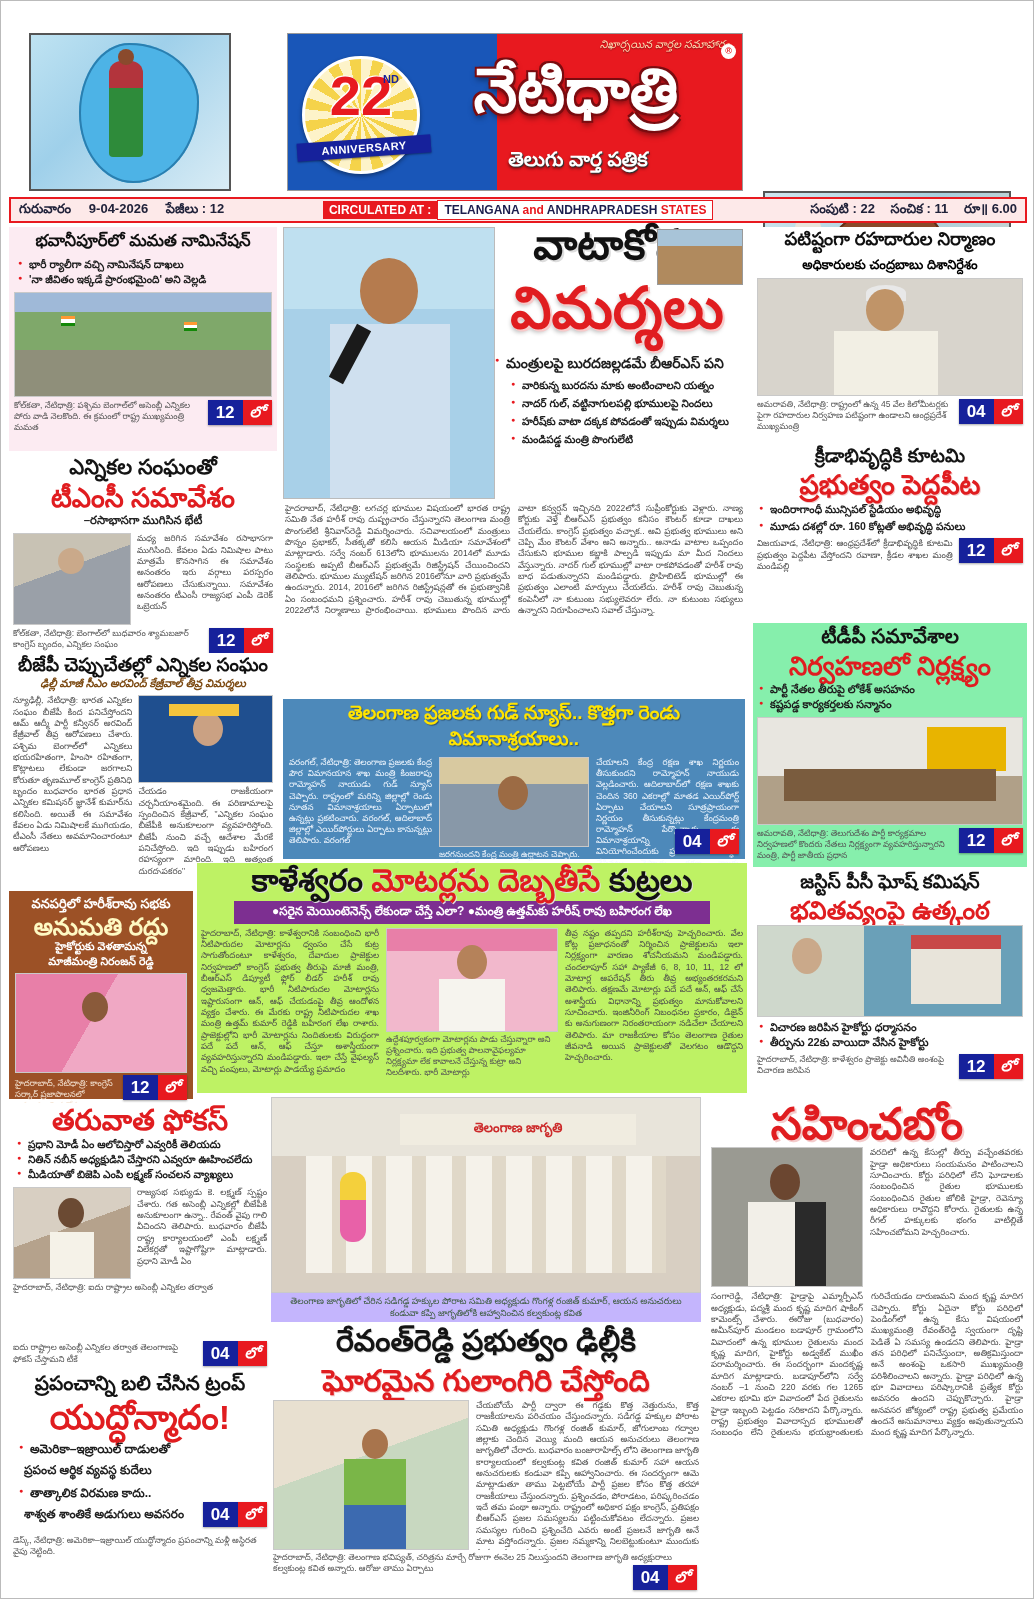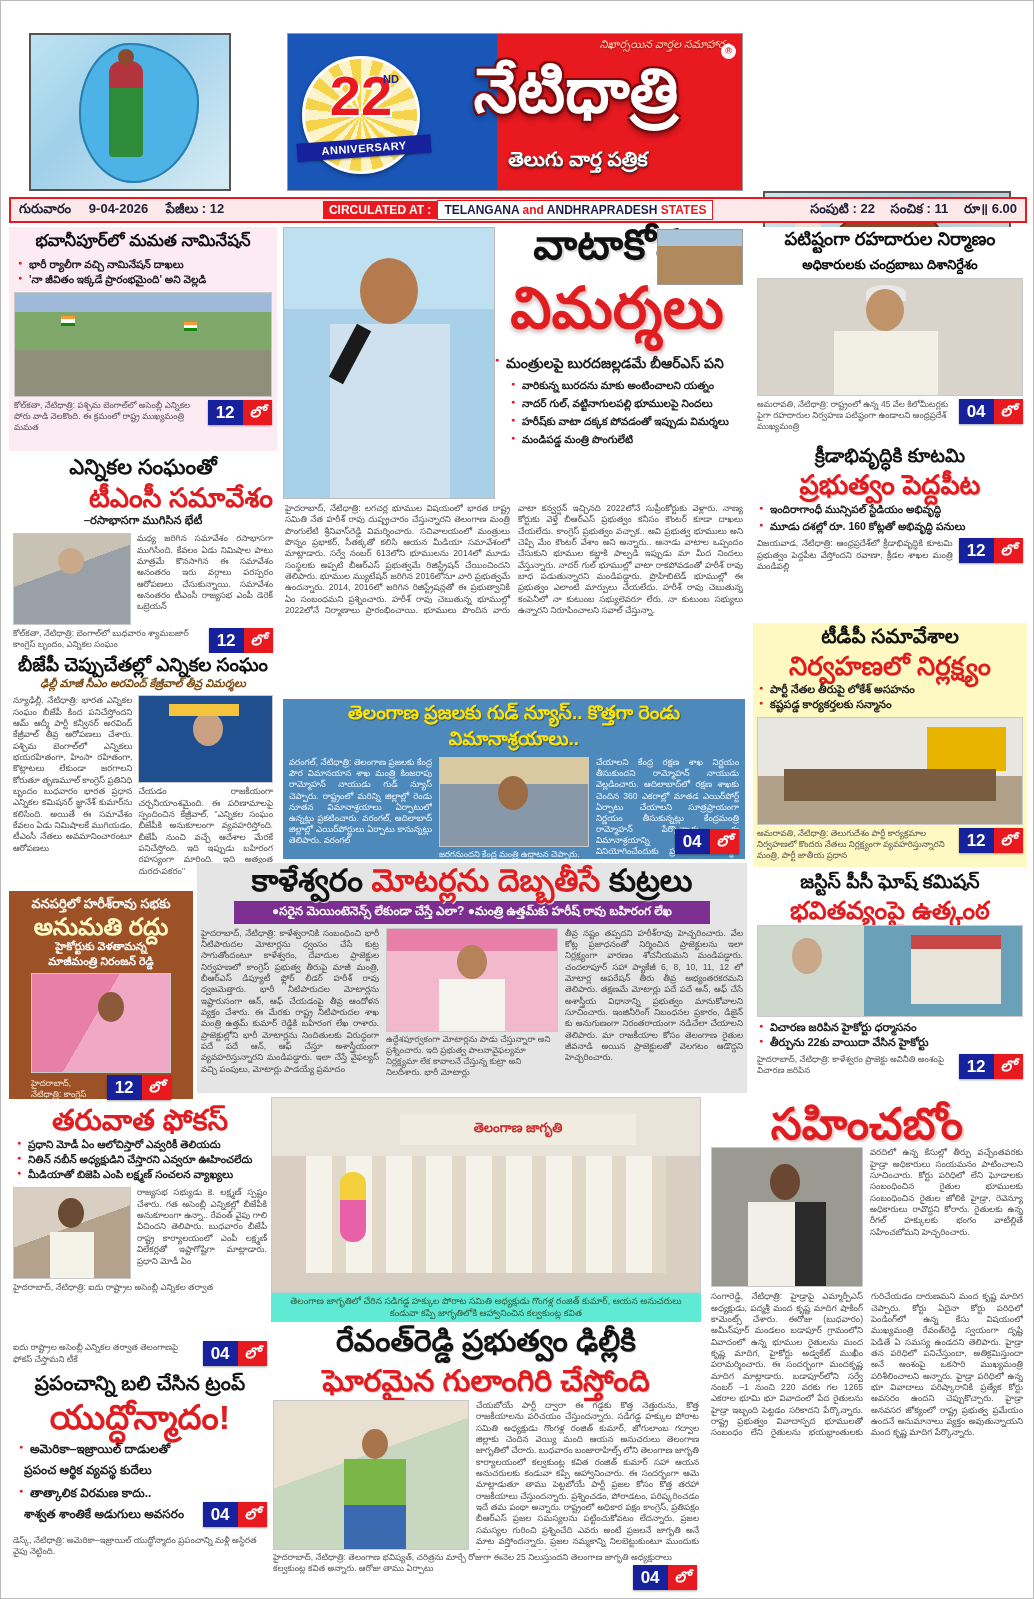--- a/index.html
+++ b/index.html
@@ -79,39 +79,39 @@
   .a-mamata .bullets { margin:4px 2px 4px 4px; font-size:10.5px; }
   .ph-rally { width:100%; height:105px;
      background:linear-gradient(180deg,#9fb9d8 0 18%,#7fa86a 18% 55%,#8f8f7a 55% 100%); }
   .ph-rally .flag1{position:absolute;left:18%;top:22%;width:14px;height:10px;background:linear-gradient(180deg,#ff9933 0 33%,#fff 33% 66%,#138808 66% 100%);}
   .ph-rally .flag2{position:absolute;left:66%;top:28%;width:13px;height:9px;background:linear-gradient(180deg,#ff9933 0 33%,#fff 33% 66%,#138808 66% 100%);}
   .cap-row { display:flex; gap:5px; margin-top:3px; align-items:flex-start; }
   .cap-row .caption { flex:1; }
 
   .a-tmc { left:8px; top:452px; width:268px; height:198px; padding:2px 4px; position:absolute; background:#fff; }
   .a-tmc .kicker { font-size:21px; text-align:center; }
-  .a-tmc .red-head { font-size:27px; text-align:right; line-height:1.05; }
+  .a-tmc .red-head { font-size:27px; text-align:center; line-height:1.05; }
   .a-tmc .sub { font-size:11.5px; font-weight:800; text-align:center; color:#242424; margin:2px 0 3px; }
   .tmc-row { display:flex; gap:6px; }
   .ph-okane { width:118px; height:92px; flex:none;
      background:linear-gradient(160deg,#c8c2b4 0 40%,#9aa0a8 40% 100%); }
   .ph-okane .head { left:44px; top:14px; width:26px; height:26px; background:#caa98a; }
   .tmc-right { flex:1; }
 
   .a-ec { left:8px; top:652px; width:268px; height:234px; padding:2px 4px; position:absolute; background:#fff; }
   .a-ec h2 { font-size:18.5px; color:#101010; text-align:center; line-height:1.1; }
   .a-ec .sub { font-size:11px; font-weight:800; font-style:italic; color:#7c4a12; text-align:center; margin:2px 0 3px; }
   .ec-row { display:flex; gap:6px;font-family:Liberation Serif, serif; }
   .ec-left { width:47%; }
   .ec-right { width:53%; }
   .ph-kejriwal { width:100%; height:88px; background:linear-gradient(180deg,#1f4f8f 0 100%); margin-bottom:3px; }
   .ph-kejriwal .head { left:54px; top:16px; width:30px; height:34px; background:#caa183; }
   .ph-kejriwal::after { content:""; position:absolute; left:30px; top:8px; width:70px; height:12px; background:#f4c43c; }
 
-  .a-vana { left:8px; top:890px; width:184px; height:208px; background:#9c5126; padding:5px 22px; position:absolute; color:#fff; }
+  .a-vana { left:8px; top:890px; width:184px; height:208px; background:#9c5126; padding:5px 6px; position:absolute; color:#fff; }
   .a-vana .k { font-size:13px; font-weight:800; text-align:center; }
   .a-vana .h { font-size:24px; font-weight:800; color:#fef9c3; text-align:center; line-height:1.1; }
   .a-vana .s { font-size:11px; font-weight:700; text-align:center; }
   .ph-niranjan { width:100%; height:100px; margin-top:3px;
      background:linear-gradient(120deg,#e87fa8 0 45%,#f0a8c4 45% 100%); }
   .ph-niranjan .head { left:66px; top:18px; width:26px; height:30px; background:#8a5a3a; }
   .a-vana .caption { color:#f4e3d2; margin-top:3px; }
   .a-vana .cap-row { margin-top:2px; }
 
   .a-focus { left:8px; top:1102px; width:262px; height:232px; padding:2px 4px; position:absolute; background:#fff; }
@@ -161,21 +161,21 @@
      text-shadow:1px 1px 1px rgba(0,0,0,.4); margin-bottom:3px; }
   .gn-row { display:flex; gap:7px; }
   .gn-col { flex:1; font-size:8.6px; line-height:1.3; text-align:justify; color:#f2f8ff; overflow:hidden; height:128px; }
   .gn-mid { width:150px; flex:none; }
   .ph-rammohan { width:150px; height:90px; background:linear-gradient(180deg,#d8c9a0 0 30%,#8898a8 30% 100%); }
   .ph-rammohan .head { left:58px; top:18px; width:30px; height:34px; background:#9c6b44; }
   .gn-cap { font-size:8.4px; color:#eaf2fa; margin-top:2px; line-height:1.25; }
   .gn-badge { position:absolute; right:6px; bottom:5px; }
 
   
-  .a-kale { left:196px; top:862px; width:550px; height:230px; position:absolute; background:#e5e5e5; padding:2px 4px; }
+  .a-kale { left:196px; top:862px; width:550px; height:230px; position:absolute; background:#bef264; padding:2px 4px; }
   .kale-head { text-align:center; font-size:31px; font-weight:800; line-height:1.05;
      text-shadow:1px 1px 0 #e0e0e0; }
   .kale-head .b { color:#121212; } .kale-head .r { color:#e01d20; }
   .kale-sub { width:88%; margin:3px auto 4px; background:#7d2f91; color:#fff; font-size:12px;
      font-weight:800; text-align:center; padding:3px 4px; }
   .kale-row { display:flex; gap:7px; }
   .kale-col { flex:1; height:158px; }
   .kale-mid { width:172px; flex:none; }
   .ph-harish { width:172px; height:104px; background:linear-gradient(180deg,#e87fa8 0 22%,#f2b8cc 22% 100%); }
   .ph-harish .head { left:70px; top:16px; width:30px; height:34px; background:#b5825a; }
@@ -185,21 +185,21 @@
   
   .a-kavitha { left:270px; top:1096px; width:430px; height:497px; position:absolute; background:#fff; }
   .ph-jagruthi { width:100%; height:196px;
      background:linear-gradient(180deg,#e8e4da 0 30%,#d8cfc2 30% 100%); }
   .ph-jagruthi::before { content:""; position:absolute; left:8%; top:30%; width:84%; height:60%;
      background:repeating-linear-gradient(90deg,#f5f2ea 0 26px,#e0d8c8 26px 40px); }
   .ph-jagruthi .banner { position:absolute; left:30%; top:8%; width:55%; height:16%;
      background:#f0ece0; color:#cc2a2a; font-weight:800; font-size:13px; text-align:center; line-height:2.2; }
   .ph-jagruthi .garland { position:absolute; left:16%; top:38%; width:26px; height:70px;
      background:linear-gradient(180deg,#f4d03c 0 40%,#e861a8 40% 100%); border-radius:12px; }
-  .kavitha-cap { font-size:9px; color:#3a5a3a; background:#5eead4; text-align:center; padding:3px 6px; line-height:1.3; }
+  .kavitha-cap { font-size:9px; color:#3a5a3a; background:#c4b5fd; text-align:center; padding:3px 6px; line-height:1.3; }
   .a-kavitha .kicker { font-size:30px; text-align:center; margin-top:2px; text-shadow:1px 1px 0 #ddd; }
   .a-kavitha .red-head { font-size:30px; text-align:center; line-height:1.05; text-shadow:1px 1px 0 #f4cccc; }
   .kavitha-row { display:flex; gap:7px; margin-top:3px; padding:0 2px; }
   .ph-kavitha { width:196px; height:150px; flex:none;
      background:linear-gradient(160deg,#e8e0d0 0 40%,#c8d8c0 40% 100%); }
   .ph-kavitha .head { left:88px; top:28px; width:26px; height:30px; background:#a8744c; }
   .ph-kavitha::after { content:""; position:absolute; left:70px; top:58px; width:62px; height:92px;
      background:linear-gradient(180deg,#7ab648 0 50%,#3c6ab0 50% 100%); }
   .kavitha-body { flex:1; height:150px; }
   .kavitha-tail { display:flex; gap:6px; padding:2px; }
@@ -217,21 +217,21 @@
   .ph-cbn::after { content:""; position:absolute; left:76px; top:52px; width:104px; height:66px; background:#f2efe4; }
 
   .a-sports { left:752px; top:442px; width:274px; height:178px; position:absolute; background:#fff; padding:2px 4px; }
   .a-sports .kicker { font-size:19px; text-align:center; }
   .a-sports .red-head { font-size:27px; text-align:center; line-height:1.05; text-shadow:1px 1px 0 #f4cccc; }
   .a-sports .bullets { font-size:10.5px; margin:4px 0 3px 2px; }
   .a-sports .bullets li { margin-bottom:2px; }
   .sports-row { display:flex; gap:6px; align-items:flex-start; }
   .sports-row .body-txt { flex:1; }
 
-  .a-tdp { left:752px; top:622px; width:274px; height:244px; position:absolute; background:#fef9c3; padding:2px 4px; }
+  .a-tdp { left:752px; top:622px; width:274px; height:244px; position:absolute; background:#86efac; padding:2px 4px; }
   .a-tdp .kicker { font-size:20px; text-align:center; }
   .a-tdp .red-head { font-size:26px; text-align:center; line-height:1.05; }
   .a-tdp .bullets { font-size:11px; margin:3px 0 4px 2px; }
   .ph-tdpmeet { width:100%; height:108px; background:linear-gradient(180deg,#e8e6e0 0 55%,#b0a088 55% 100%); }
   .ph-tdpmeet::before { content:""; position:absolute; right:6%; top:8%; width:30%; height:42%; background:#e8b400; }
   .ph-tdpmeet::after { content:""; position:absolute; left:10%; top:48%; width:80%; height:30%; background:#7a5c3e; }
 
   .a-ghosh { left:752px; top:868px; width:274px; height:228px; position:absolute; background:#fff; padding:2px 4px; }
   .a-ghosh .kicker { font-size:19px; text-align:center; }
   .a-ghosh .red-head { font-size:25px; text-align:center; line-height:1.05; }

